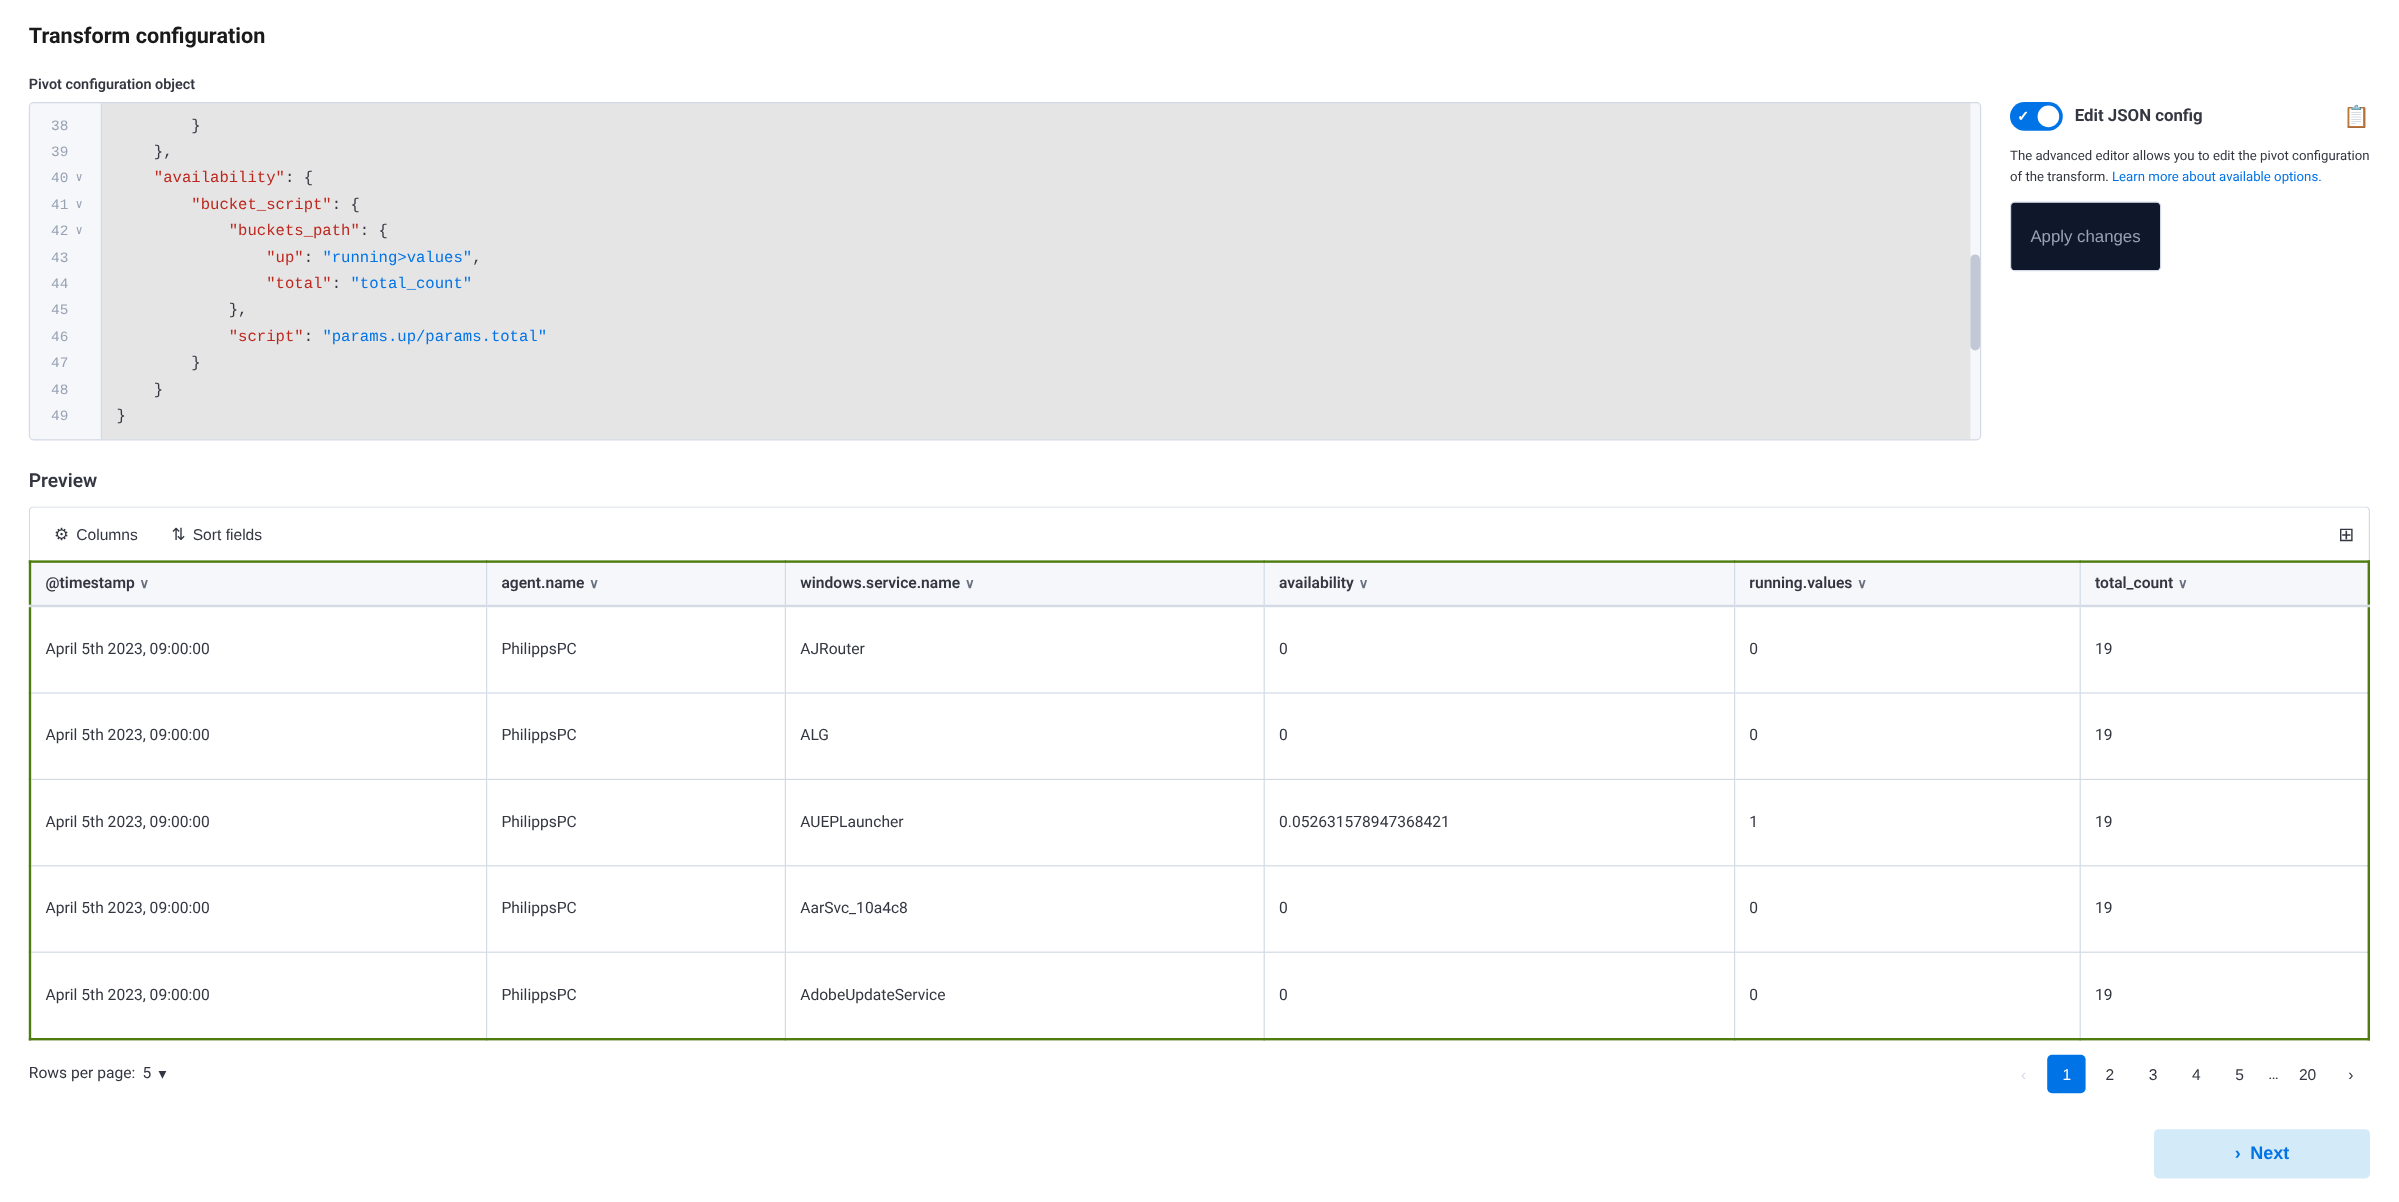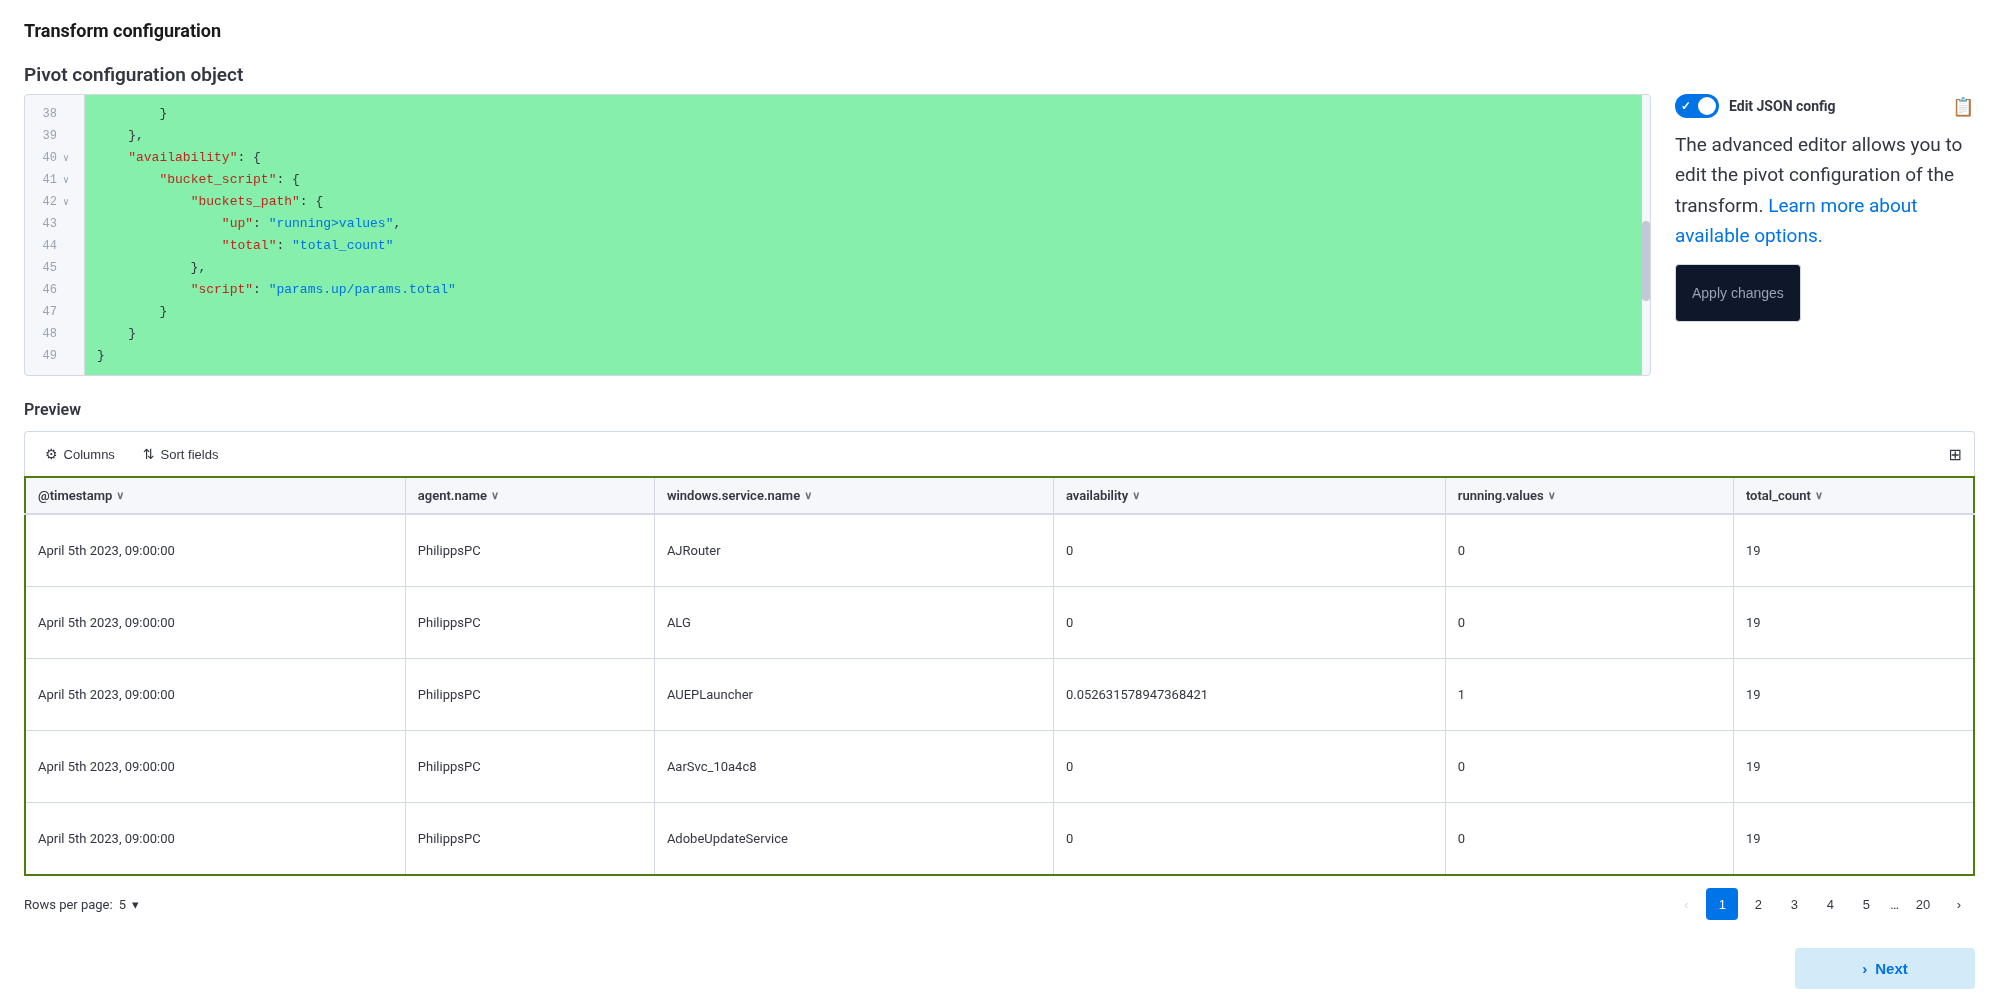--- a/index.html
+++ b/index.html
@@ -16,35 +16,35 @@
       display: flex;
       flex-direction: column;
     }
     .page-title {
       font-size: 18px;
       font-weight: 700;
       margin-bottom: 22px;
       color: #1a1a1a;
     }
     .section-label {
-      font-size: 19px;
+      font-size: 12px;
       font-weight: 600;
       color: #343741;
       margin-bottom: 8px;
     }
     .config-area {
       display: flex;
       gap: 24px;
       margin-bottom: 24px;
     }
     .code-editor-wrapper {
       flex: 1;
       border: 1px solid #d3dae6;
       border-radius: 4px;
-      background: #86efac;
+      background: #e5e5e5;
       overflow: hidden;
       position: relative;
       max-height: 320px;
     }
     .code-editor {
       display: flex;
       overflow-y: auto;
       max-height: 320px;
       font-family: 'Courier New', Courier, monospace;
       font-size: 13px;
@@ -156,21 +156,21 @@
       color: #343741;
       text-align: center;
     }
     .copy-icon {
       margin-left: auto;
       color: #343741;
       cursor: pointer;
       font-size: 18px;
     }
     .editor-description {
-      font-size: 19px;
+      font-size: 11px;
       color: #343741;
       line-height: 1.6;
     }
     .editor-description a {
       color: #0073e6;
       text-decoration: none;
     }
     .apply-btn {
       display: inline-block;
       padding: 20px 16px;

